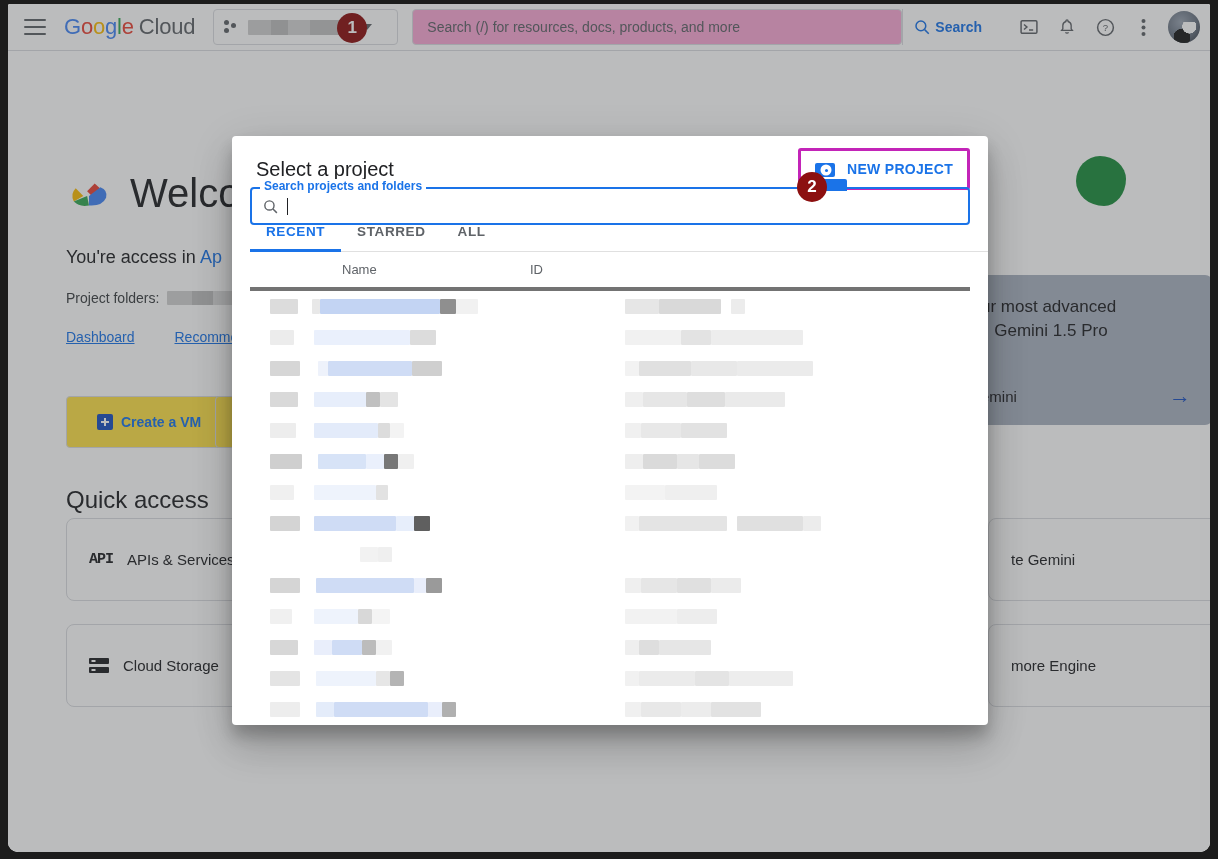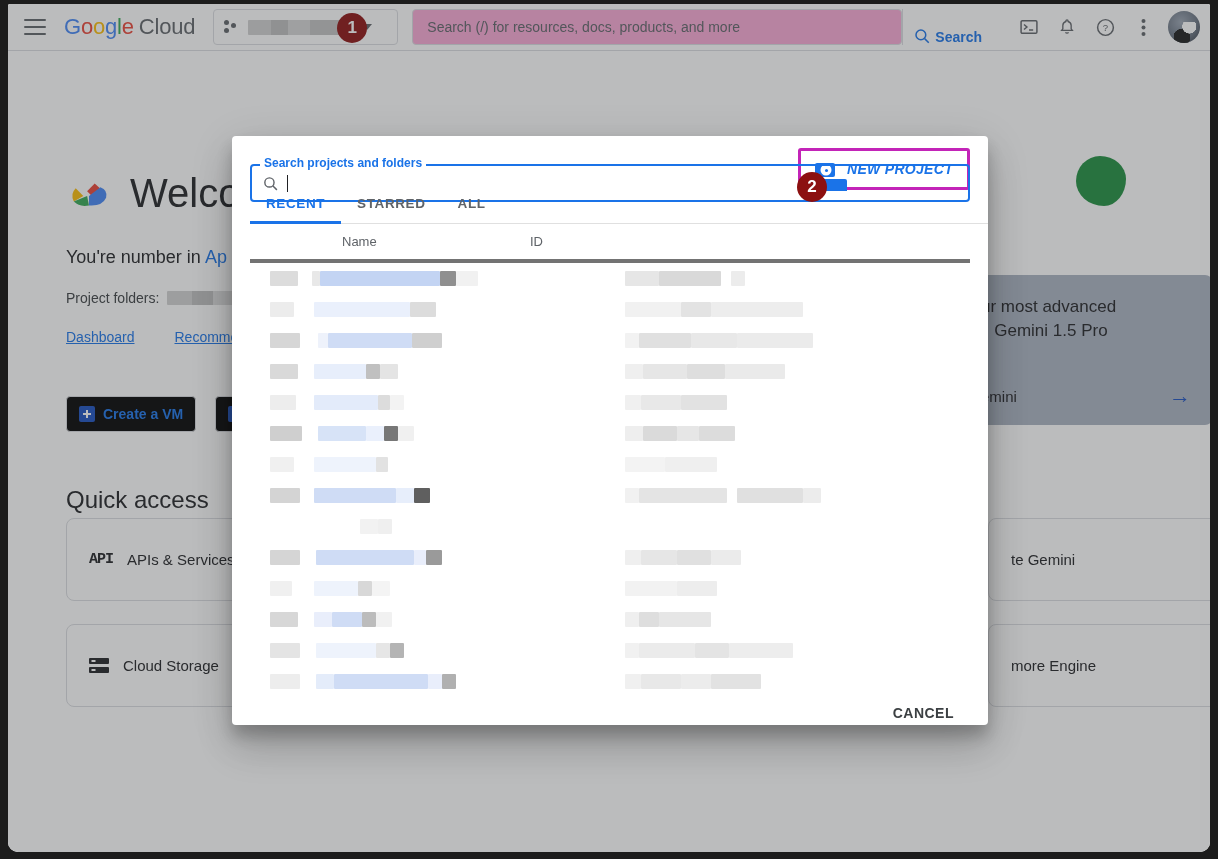--- a/index.html
+++ b/index.html
@@ -64,21 +64,21 @@
     display: flex; align-items: center; background:#f9a8d4;
     max-width: 500px;
   }
   .search-bar input {
     border: 0; outline: 0; width: 100%; height: 100%;
     font-size: 14px; color: #3c4043; padding: 0 14px;
     background: transparent; font-family: "Liberation Sans", sans-serif;
   }
   .search-bar input::placeholder { color:#5f6368; }
   .search-btn {
-    display:flex; align-items:flex-end; gap:4px; height:36px;
+    display:flex; align-items:center; gap:4px; height:36px;
     padding: 0 14px 0 10px; border-left:1px solid #dadce0;
     color:#1a73e8; font-size:14px; font-weight:600; cursor:pointer; white-space:nowrap;
   }
   .icon-btn { width:38px;height:38px; display:flex;align-items:center;justify-content:center; border-radius:50%; cursor:pointer;}
   .avatar {
     width: 32px;height:32px;border-radius:50%;
     background: radial-gradient(circle at 40% 35%, #9aa4b2 0%, #6b7583 55%, #2f3640 100%);
     margin-left:6px; overflow:hidden; position:relative; cursor:pointer;
   }
   .avatar::after{
@@ -102,22 +102,22 @@
   .welcome-title{ font-size:40px; color:#202124; font-weight:400; white-space:nowrap;}
   .working-in{ position:absolute; left:58px; top:196px; font-size:18px; color:#202124; white-space:nowrap;}
   .working-in a{ color:#1a73e8; text-decoration:none;}
   .proj-num-row{ position:absolute; left:58px; top:239px; font-size:14px; color:#3c4043; display:flex;align-items:center;gap:8px;}
   .pn-redact{ width:84px;height:14px;background:linear-gradient(90deg,#d2d2d2 0 30%,#bfbfbf 30% 55%,#dcdcdc 55% 100%); border-radius:1px;}
   .linkrow{ position:absolute; left:58px; top:278px; display:flex; gap:40px; font-size:14px;align-items:center;}
   .linkrow a{ color:#1a73e8; text-decoration:underline; white-space:nowrap;}
 
   .btn-outline{
     position:absolute; display:inline-flex; align-items:center; gap:8px;
-    height:36px; padding:0 12px; border:1px solid #dadce0; border-radius:4px;
-    color:#1a73e8; font-size:14px; font-weight:600; background:#000000; cursor:pointer; white-space:nowrap;
+    height:52px; padding:0 30px; border:1px solid #dadce0; border-radius:4px;
+    color:#1a73e8; font-size:14px; font-weight:600; background:#fde047; cursor:pointer; white-space:nowrap;
   }
   #create-vm { left:58px; top:345px; }
   #create-vm2{ left:207px; top:345px; width:180px;}
   #view-all { left:58px; top:693px; letter-spacing:.5px;}
 
   .quick-access{ position:absolute; left:58px; top:435px; font-size:24px; color:#202124;}
   .qcard{
     position:absolute; border:1px solid #dadce0; border-radius:8px; background:#fff;
     display:flex; align-items:center; padding-left:22px; gap:14px;
     font-size:15px; color:#202124; cursor:pointer;
@@ -153,21 +153,21 @@
   .dlg-head{ position:relative; padding: 22px 24px 0 24px; height:66px;}
   .dlg-title{ font-size:20px; color:#202124; }
   .np-wrap{ position:absolute; right:18px; top:12px; }
   .np-highlight{
     border: 3px solid #c324b8; border-radius:3px; padding:0;
     display:inline-block;
   }
   .np-btn{
     display:flex; align-items:center; gap:12px; height:36px;
     padding: 0 14px; color:#1a73e8; font-size:14px; font-weight:600;
-    letter-spacing:.3px; cursor:pointer; background:#fff; white-space:nowrap;font-style:italic;
+    letter-spacing:.3px; cursor:pointer; background:#fff; white-space:nowrap;
   }
   .folder-ico{ width:20px;height:16px; position:relative; }
   .folder-ico .body{ position:absolute; left:0;top:2px;width:20px;height:14px;background:#1a73e8;border-radius:2px;}
   .folder-ico .tab{ position:absolute; left:0;top:0;width:9px;height:4px;background:#1a73e8;border-radius:2px 2px 0 0;}
   .folder-ico .gear{ position:absolute; left:7px; top:5px; width:8px;height:8px; border-radius:50%;
      background:#fff; box-shadow: 0 0 0 1.5px #fff; }
   .folder-ico .gear::after{ content:""; position:absolute; left:2.5px; top:2.5px; width:3px;height:3px;border-radius:50%;background:#1a73e8;}
 
   .badge{
     position:absolute; width:30px;height:30px;border-radius:50%;
@@ -295,21 +295,21 @@
         <svg class="gc-logo" viewBox="0 0 48 40">
           <path d="M30 9 L22 17 L30 25 L39 17 Z" fill="#EA4335"></path>
           <path d="M10 14 Q4 20 8 28 L18 22 Z" fill="#FBBC05"></path>
           <path d="M8 28 Q14 34 24 32 L22 22 Z" fill="#34A853"></path>
           <path d="M24 32 Q38 33 42 24 Q44 16 36 13 L24 22 Z" fill="#4285F4"></path>
         </svg>
         <div class="welcome-title">Welcome</div>
       </div>
 
       <div class="working-in">
-        <span>You're number in</span>
+        <span>You're access in</span>
         <a href="#">Ap</a>
       </div>
 
       <div class="proj-num-row">
         <span>Project folders:</span>
         <span class="pn-redact"></span>
       </div>
 
       <div class="linkrow">
         <a href="#">Dashboard</a>
@@ -361,20 +361,21 @@
         </div>
         <div class="plink">emini</div>
         <div class="parrow">→</div>
       </div>
     </div>
 
     <div id="scrim"></div>
 
     <div id="dialog">
       <div class="dlg-head">
+        <div class="dlg-title">Select a project</div>
         <div class="np-wrap">
           <div class="np-highlight">
             <div class="np-btn">
               <span class="folder-ico">
                 <span class="tab"></span>
                   <span class="body"></span>
                   <span class="gear"></span>
               </span>
               <span>NEW PROJECT</span>
             </div>
@@ -603,20 +604,17 @@
               <div class="cell-id">
                 <span class="blk" style="width: 16px; background: rgb(240, 240, 240);"></span>
                 <span class="blk" style="width: 40px; background: rgb(232, 232, 232);"></span>
                 <span class="blk" style="width: 30px; background: rgb(236, 236, 236);"></span>
                 <span class="blk" style="width: 50px; background: rgb(226, 226, 226);"></span>
               </div>
             </div>
           </div>
       </div>
 
-      <div class="dlg-foot">
-        <div class="cancel-btn">CANCEL</div>
-      </div>
     </div>
 
     <div class="badge" id="badge2">2</div>
   </div>
 </div>
 
 </body></html>

